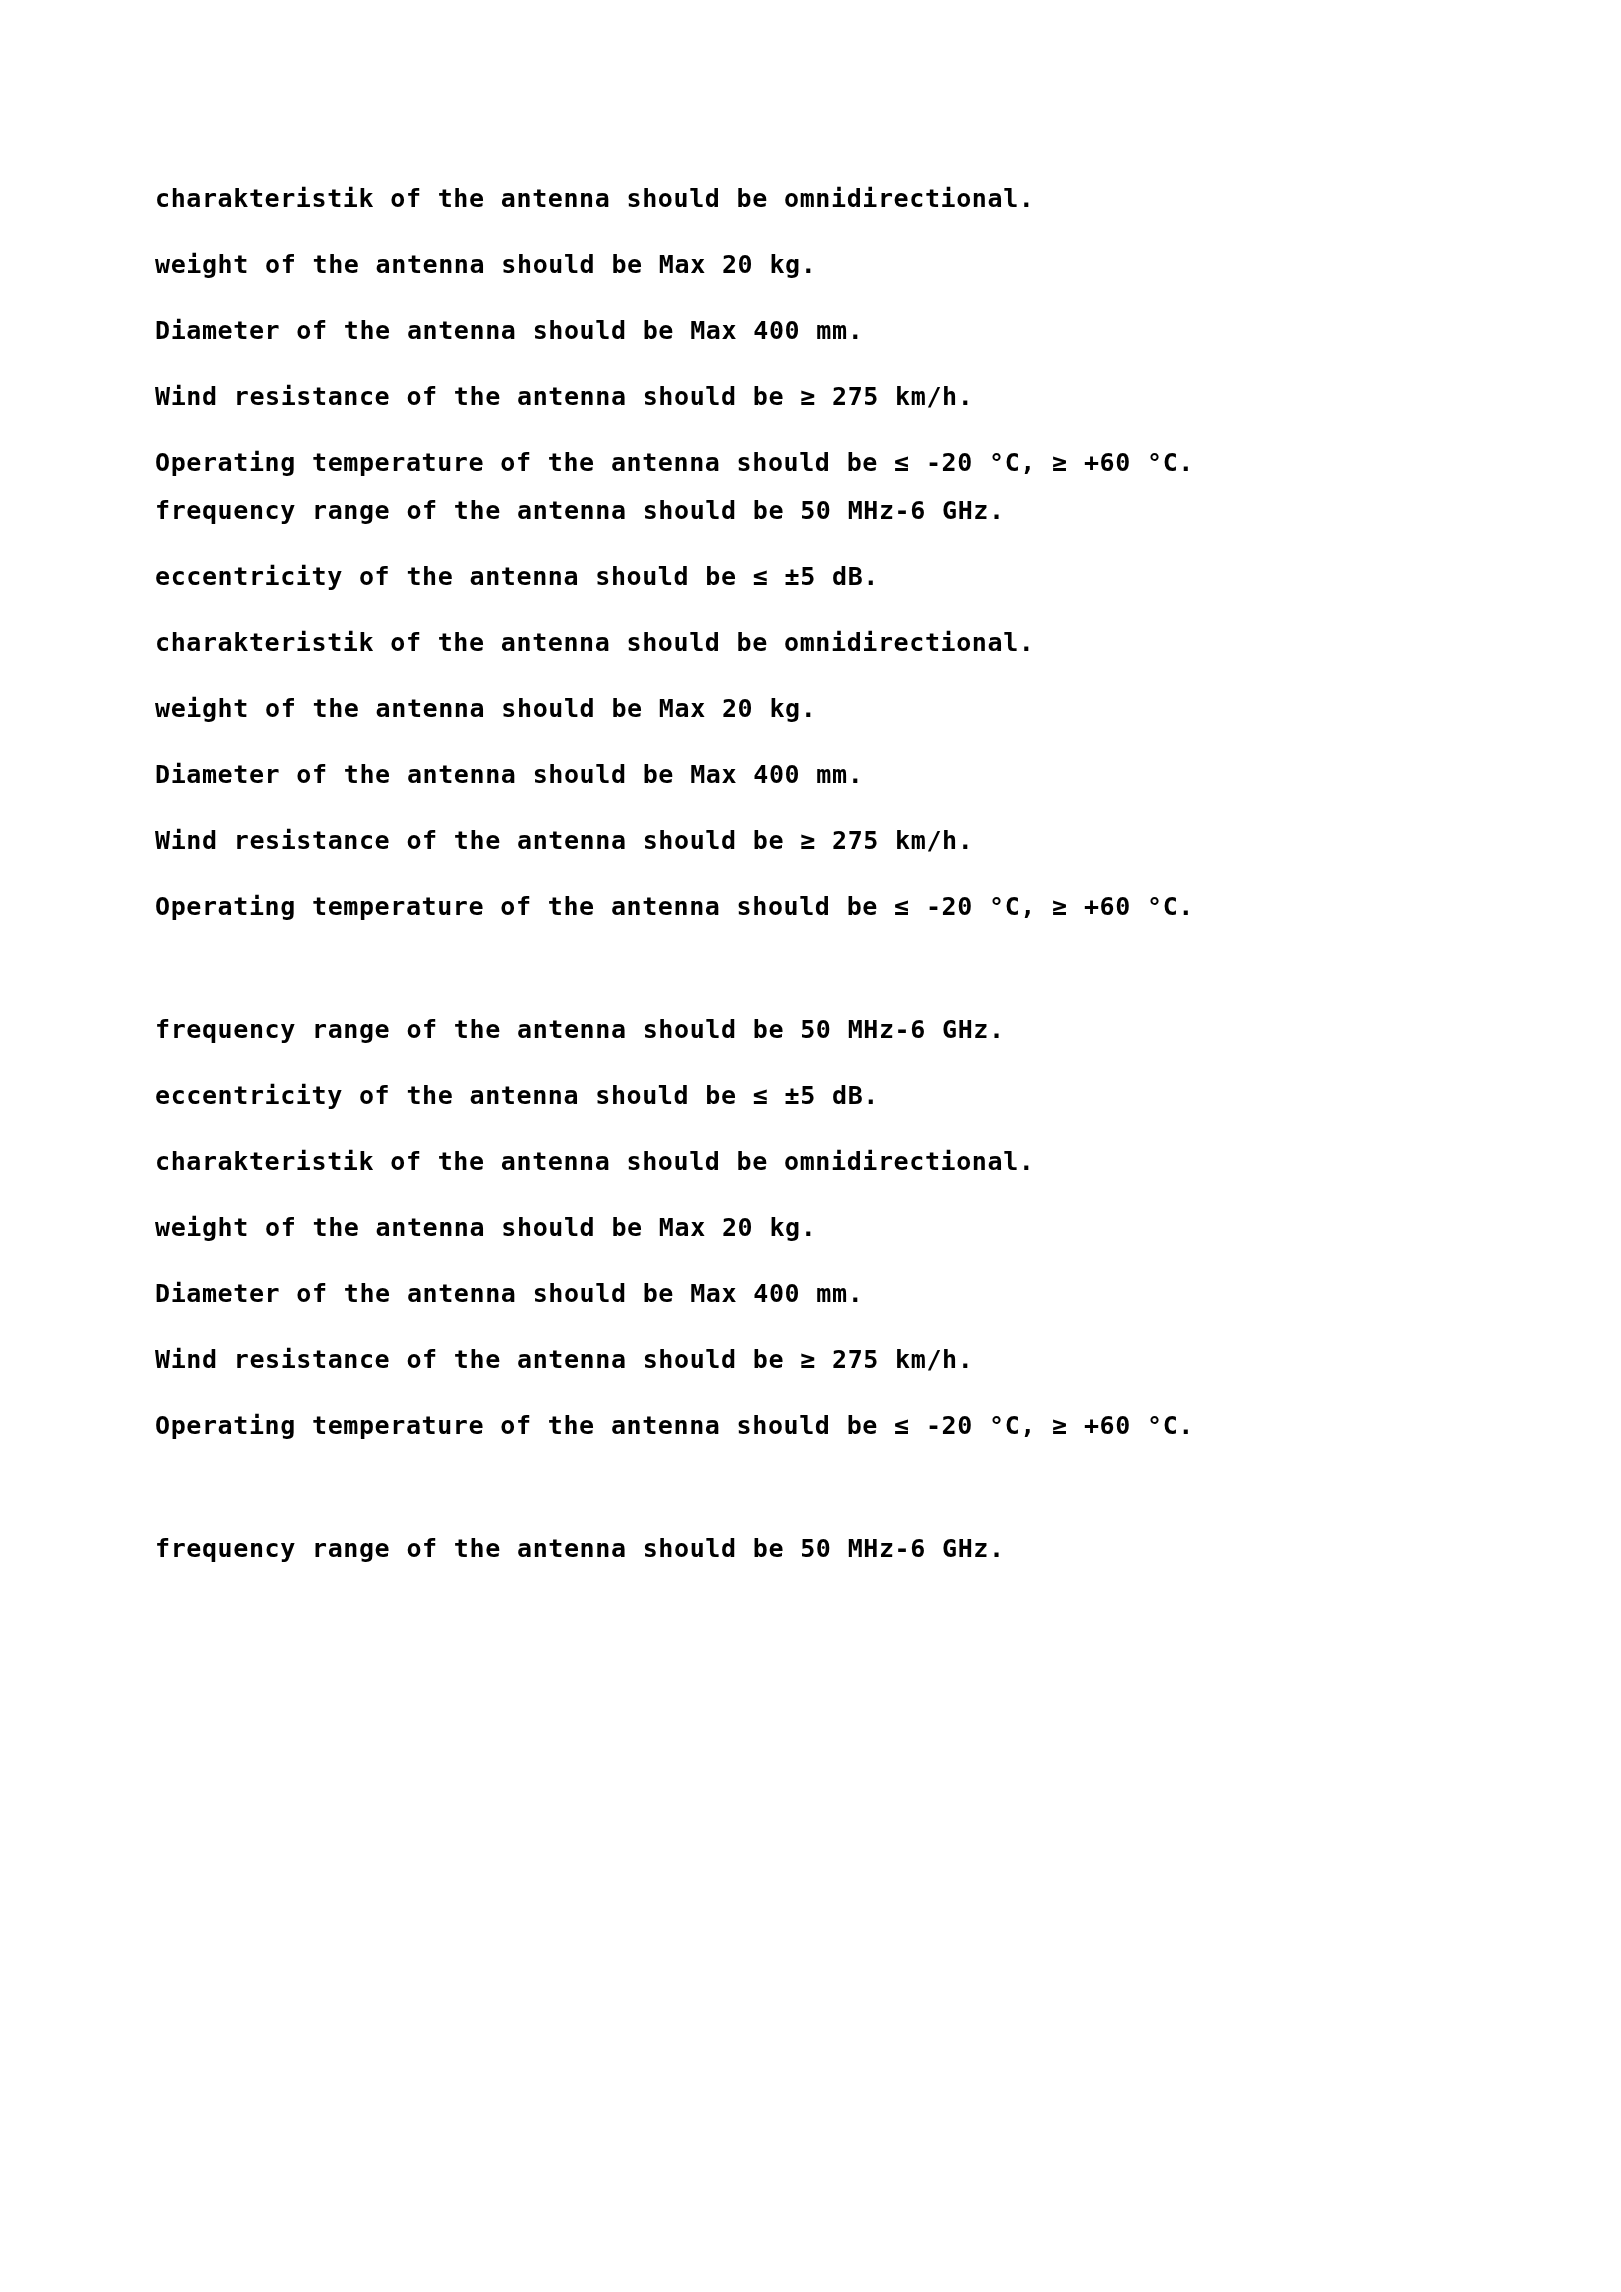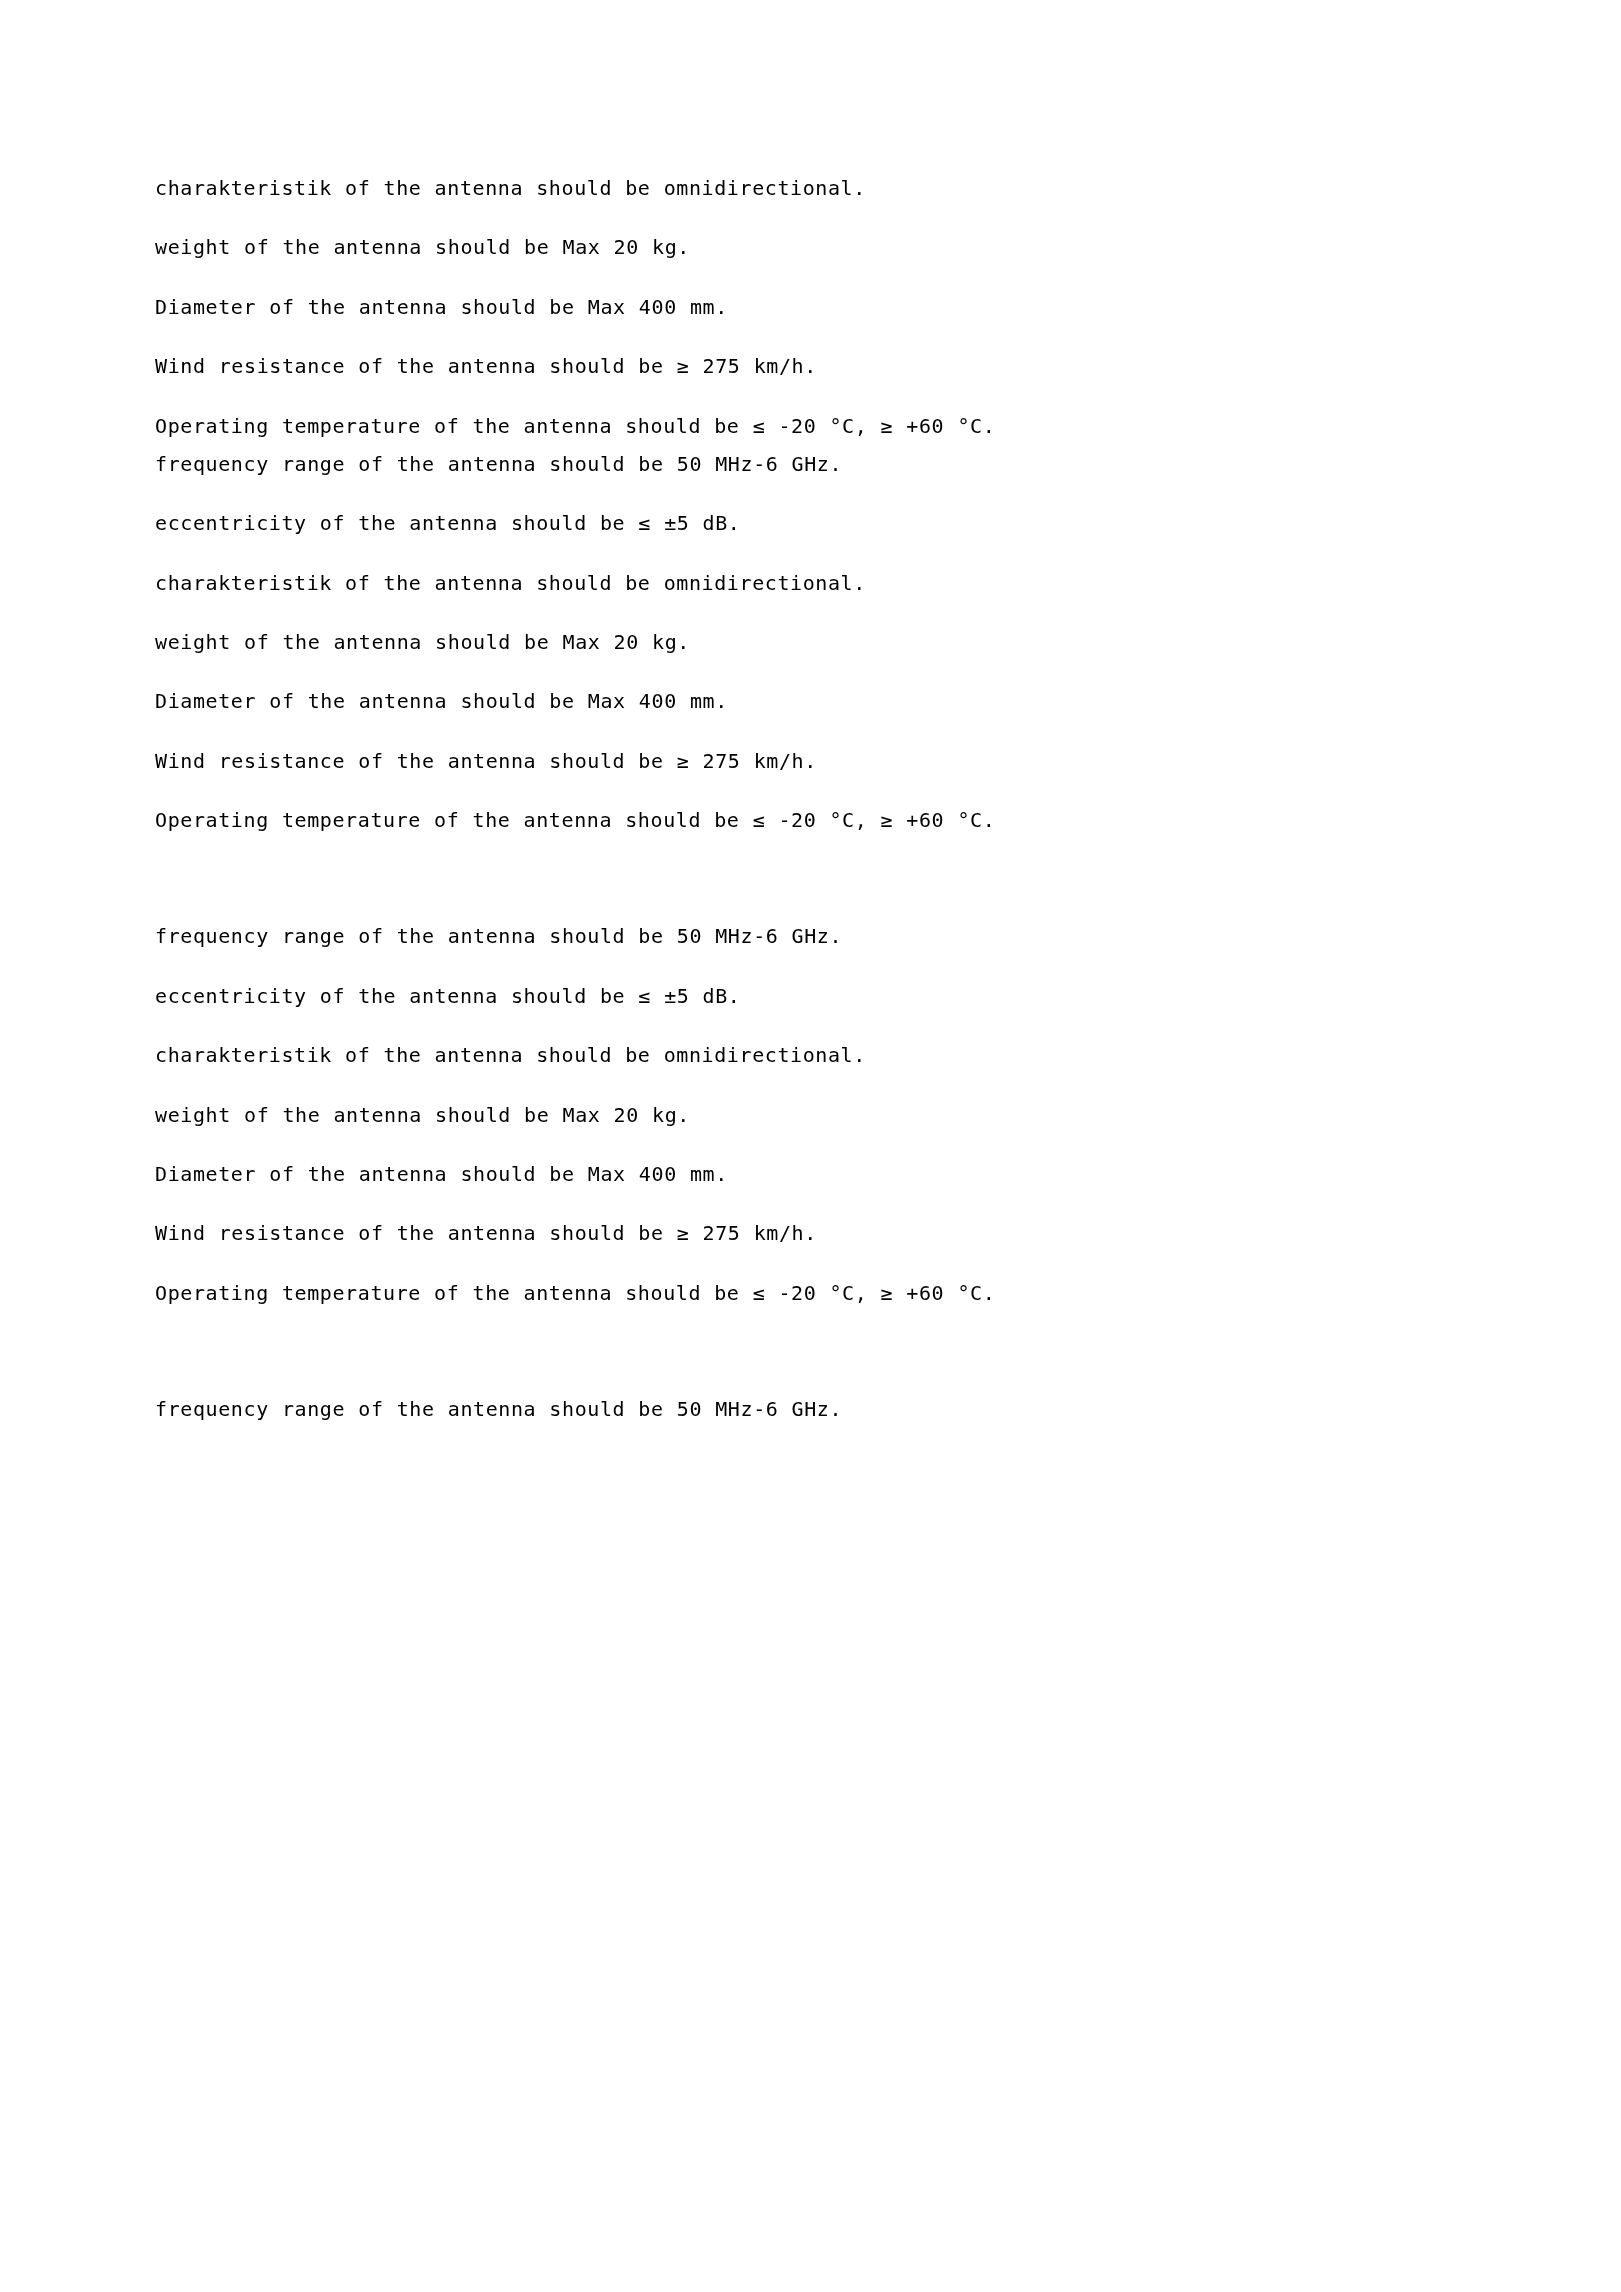--- a/index.html
+++ b/index.html
@@ -17,26 +17,27 @@
     box-sizing: border-box;
     width: 1621px;
     min-height: 2293px;
     padding: 167px 147px 118px 155px;
     background: #ffffff;
   }
   .doc-body {
     display: block;
   }
   .para {
-    font-size: 20px;
+    font-size: 25px;
     line-height: 1.32;
     letter-spacing: 0.6px;
-    margin: 8px 0 33px 0;
+    margin: 15px 0 33px 0;
     white-space: pre-wrap;
     word-spacing: 0.5px;
+    font-weight: bold;
   }
   .para.tight {
     margin-bottom: 11.8px;
   }
   .para.gap {
     margin-bottom: 90px;
   }
   .para.last {
     margin-bottom: 0;
   }

